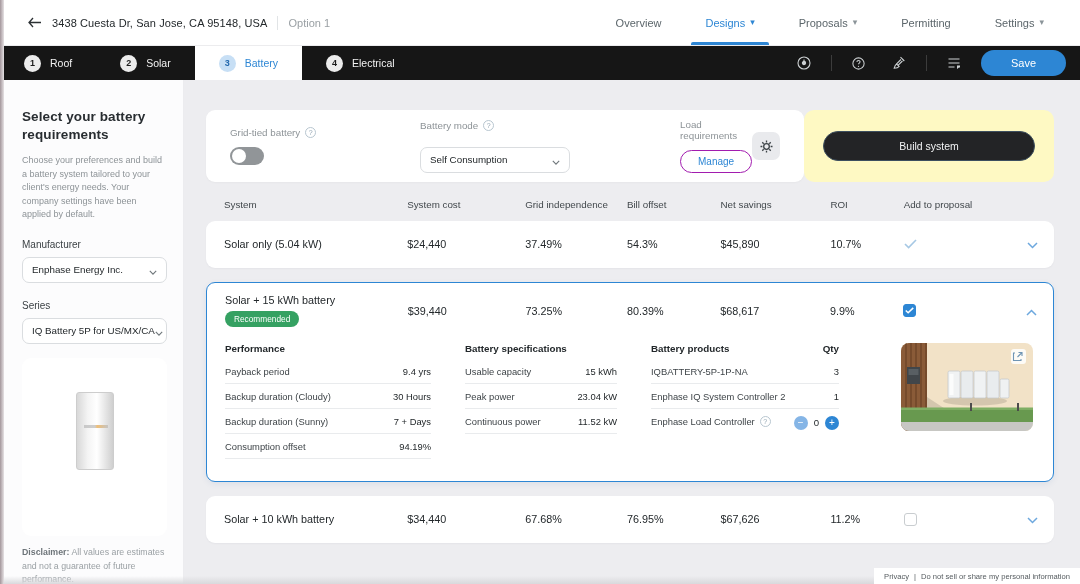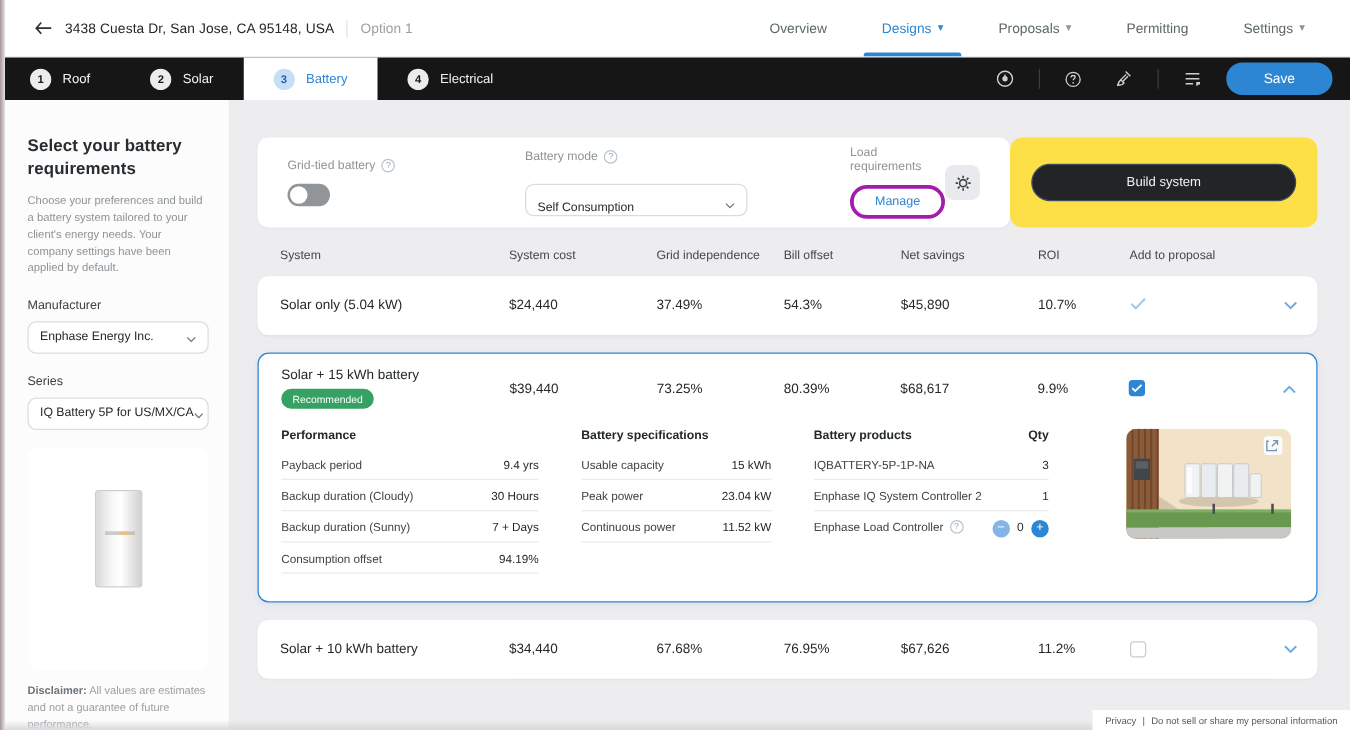--- a/index.html
+++ b/index.html
@@ -71,26 +71,26 @@
   .controls-card { flex:1; background:#fff; border-radius:9px; height:72px; display:flex;
     align-items:center; padding:0 24px; box-shadow:0 1px 2px rgba(20,30,40,.03); }
   .ctl-group { display:flex; flex-direction:column; gap:9px; }
   .ctl-label { font-size:9.8px; color:#8d9397; display:flex; align-items:center; gap:5px; }
   .info-ic { width:11px; height:11px; border-radius:50%; border:1px solid #b8c6d0; color:#93a5b2;
     font-size:7px; display:inline-flex; align-items:center; justify-content:center; }
   .toggle { width:34px; height:18px; border-radius:9px; background:#919598; position:relative; cursor:pointer; }
   .toggle::after { content:""; position:absolute; left:2px; top:2px; width:14px; height:14px;
     border-radius:50%; background:#fff; }
   .g1 { width:190px; } .g2 { width:260px; } .g3 { flex:1; }
-  .mode-select { width:178px;align-items:flex-end; }
-  .manage-btn { border:3px solid #a21caf; color:#2d86d4; background:#fff; font-size:10px;
+  .mode-select { width:150px; }
+  .manage-btn { border:1px solid #a21caf; color:#2d86d4; background:#fff; font-size:10px;
     border-radius:14px; padding:5px 17px; width:max-content; cursor:pointer; font-family:inherit; }
   .gear-btn { width:28px; height:28px; background:#e9eaed; border-radius:7px; display:flex;
     align-items:center; justify-content:center; cursor:pointer; color:#3c4246; }
-  .build-card { width:256px; background:#fde047; border-radius:10px; display:flex;
+  .build-card { width:256px; background:#fef9c3; border-radius:10px; display:flex;
     align-items:center; justify-content:center; }
   .build-btn { width:212px; height:30px; background:#232426; color:#f2f3f4; font-size:10.5px;
     border:1px solid #3d4f5f; border-radius:16px; cursor:pointer; font-family:inherit; }
 
   
   .cols { display:grid; grid-template-columns:22.5% 14.5% 12.5% 11.5% 13.5% 9% 12% auto;
     align-items:center; }
   .table-head { padding:17px 16px 9px 18px; font-size:9.8px; color:#42484c; }
   .table-head .th { padding-right:12px; line-height:1.3; }
   .row-card { background:#fff; border-radius:9px; margin-bottom:14px;

